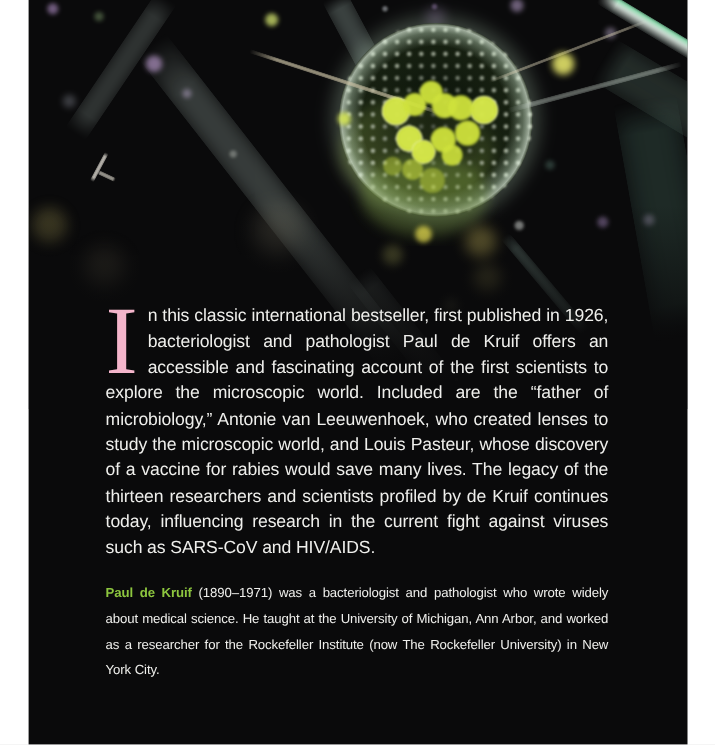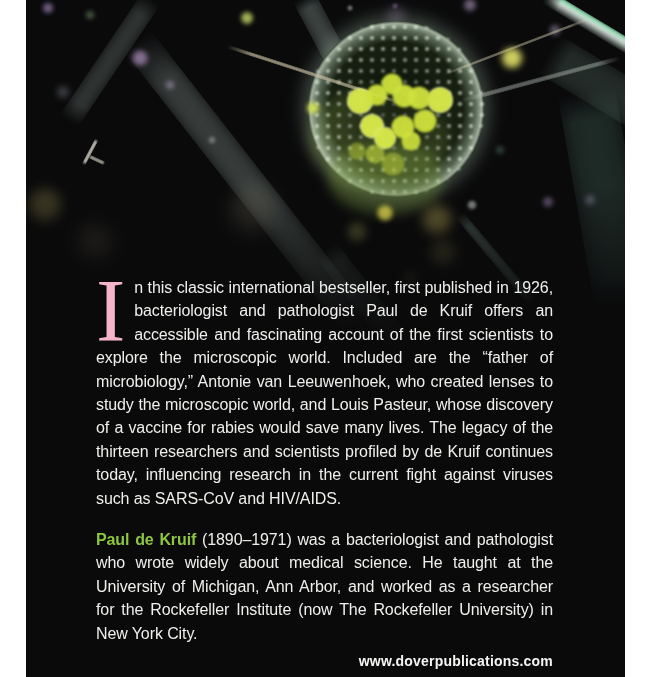--- a/index.html
+++ b/index.html
@@ -15,21 +15,21 @@
         background:linear-gradient(180deg,rgba(10,10,11,0) 50%,rgba(10,10,11,0.72) 78%,#0a0a0b 94%);}
   .streak{position:absolute;border-radius:4px;
         -webkit-mask-image:linear-gradient(90deg,transparent,#000 14% 86%,transparent);
         mask-image:linear-gradient(90deg,transparent,#000 14% 86%,transparent);}
   .bokeh{position:absolute;border-radius:50%;}
   .colony{position:absolute;border-radius:50%;}
   .text-area{position:absolute;left:70px;top:276px;width:457px;z-index:10;color:#efefec;}
   .synopsis{margin:0;font-size:16px;line-height:23.4px;text-align:justify;letter-spacing:-0.1px;}
   .dropcap{float:left;font-family:"Liberation Serif",serif;font-size:88px;line-height:70px;height:70px;
         color:#f4b5cb;margin:0 9px 0 0;}
-  .bio{margin:18px 0 0 0;font-size:16px;line-height:23.4px;text-align:justify;letter-spacing:-0.1px;}
+  .bio{margin:18px 0 0 0;font-size:12px;line-height:23.4px;text-align:justify;letter-spacing:-0.1px;}
   .author{color:#8dc63f;font-weight:bold;}
   .url{position:absolute;right:72px;bottom:8px;z-index:10;color:#f5f5f3;font-weight:bold;
         font-size:14px;letter-spacing:0.2px;}
 </style>
 </head>
 <body>
 
 <div class="page">
   <div class="cover">
 
@@ -134,15 +134,14 @@
           <div class="colony" style="left: 322px; top: 142px; height: 18px; width: 18px; opacity: 0.4; filter: blur(1.2px); background: radial-gradient(circle, rgb(207, 226, 60) 0%, rgb(207, 226, 60) 58%, rgba(207, 226, 60, 0) 80%);"></div>
         </div>
       <div class="fade"></div>
     </div>
 
     <div class="text-area">
       <p class="synopsis"><span class="dropcap">I</span><span>n this classic international bestseller, first published in 1926, bacteriologist and pathologist Paul de Kruif offers an accessible and fascinating account of the first scientists to explore the microscopic world. Included are the “father of microbiology,” Antonie van Leeuwenhoek, who created lenses to study the microscopic world, and Louis Pasteur, whose discovery of a vaccine for rabies would save many lives. The legacy of the thirteen researchers and scientists profiled by de Kruif continues today, influencing research in the current fight against viruses such as SARS-CoV and HIV/AIDS.</span></p>
       <p class="bio"><span class="author">Paul de Kruif</span><span> (1890–1971) was a bacteriologist and pathologist who wrote widely about medical science. He taught at the University of Michigan, Ann Arbor, and worked as a researcher for the Rockefeller Institute (now The Rockefeller University) in New York City.</span></p>
     </div>
 
-    <div class="url">www.doverpublications.com</div>
   </div>
 </div>
 
 </body></html>

